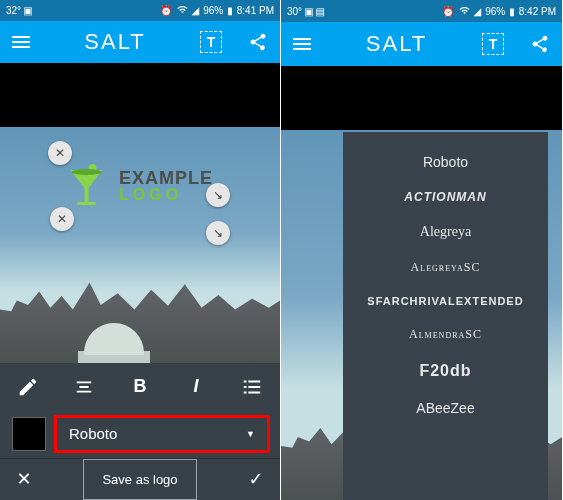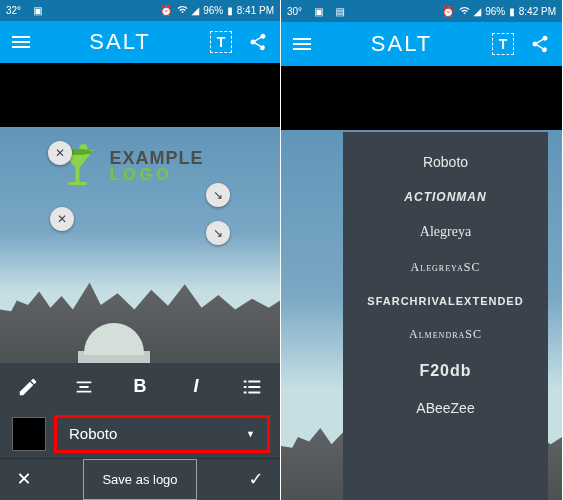--- a/index.html
+++ b/index.html
@@ -1,42 +1,42 @@
 <!DOCTYPE html>
 <html><head>
 <meta charset="utf-8">
 <style>
   * { box-sizing: border-box; margin: 0; padding: 0; }
   body { font-family: sans-serif; background: #fff; width: 563px; height: 500px; display: flex; }
   .phone { width: 281px; height: 500px; display: flex; flex-direction: column; background: #333; position: relative; }
   .phone-l { border-right: 1px solid #fff; }
 
   .statusbar { height: 22px; background: #1275aa; color: #fff; display: flex; align-items: center; font-size: 10px; padding: 0 6px; }
-  .sb-left { display: flex; gap: 12px; align-items: center; }
+  .sb-left { display: flex; gap: 2px; align-items: center; }
   .sb-right { margin-left: auto; display: flex; gap: 4px; align-items: center; }
   .sb-temp { display: flex; align-items: center; gap: 2px; }
 
-  .appbar { height: 44px; background: #00a3f0; display: flex; align-items: center; padding: 0 12px; gap: 8px; }
+  .appbar { height: 44px; background: #00a3f0; display: flex; align-items: center; padding: 0 12px; gap: 18px; }
   .hamb { display: flex; flex-direction: column; gap: 3px; }
   .hamb span { width: 18px; height: 2px; background: #fff; }
   .apptitle { flex: 1; text-align: center; color: #fff; font-size: 22px; letter-spacing: 2px; font-weight: 300; }
   .tboxicon { width: 22px; height: 22px; border: 1.5px dashed #fff; color: #fff; display: flex; align-items: center; justify-content: center; font-size: 14px; font-weight: bold; margin-right: 8px; }
   .shareicon { width: 20px; height: 20px; position: relative; }
   .shareicon svg { width: 100%; height: 100%; }
 
   .canvas { flex: 0 0 300px; background: #222; display: flex; flex-direction: column; overflow: hidden; position: relative; }
   .blackbar { height: 64px; background: #000; }
   .cityimg { flex: 1; position: relative; background: #6195b8; overflow: hidden; }
   .sky { position: absolute; inset: 0; background: linear-gradient(180deg, #6195b8 0%, #7aa8c5 45%, #c6dfe3 70%); }
   .skyline { position: absolute; bottom: 0; width: 100%; height: 110px; }
   .blds { position: absolute; bottom: 0; left: 0; right: 0; height: 90px; background: linear-gradient(0deg, #4c5152 0%, #65676b 100%); clip-path: polygon(0 100%, 0 40%, 4% 42%, 6% 30%, 10% 35%, 14% 20%, 18% 38%, 22% 25%, 26% 40%, 32% 10%, 36% 35%, 42% 22%, 48% 40%, 54% 18%, 60% 36%, 66% 12%, 72% 38%, 78% 24%, 84% 40%, 90% 28%, 96% 38%, 100% 30%, 100% 100%); }
   .dome { position: absolute; bottom: 8px; left: 30%; width: 60px; height: 32px; background: #d5dfda; border-radius: 60px 60px 0 0; }
   .domebar { position: absolute; bottom: 0; left: 28%; width: 72px; height: 12px; background: #c1cbc7; }
 
-  .logobox { position: absolute; top: 14px; left: 50%; transform: translateX(-50%); width: 165px; height: 50px; display: flex; align-items: center; gap: 12px; }
+  .logobox { position: absolute; top: 34px; left: 50%; transform: translateX(-50%); width: 165px; height: 50px; display: flex; align-items: center; gap: 12px; justify-content: center; }
   .glassicon { width: 40px; height: 44px; position: relative; }
   .glassicon svg { width: 100%; height: 100%; }
   .logotxt { display: flex; flex-direction: column; line-height: 1; }
   .logotxt .l1 { font-size: 18px; font-weight: 700; color: #4b4e4a; letter-spacing: 1px; }
   .logotxt .l2 { font-size: 16px; font-weight: 700; color: #7ac737; letter-spacing: 4px; }
 
   .handle { position: absolute; width: 24px; height: 24px; background: #e6e6e6; border-radius: 50%; display: flex; align-items: center; justify-content: center; box-shadow: 0 1px 3px rgba(0,0,0,.4); color: #444; font-size: 12px; line-height: 1; }
   .h-x1 { top: 14px; left: 48px; }
   .h-x2 { top: 80px; left: 50px; }
   .h-r1 { top: 56px; right: 50px; }

